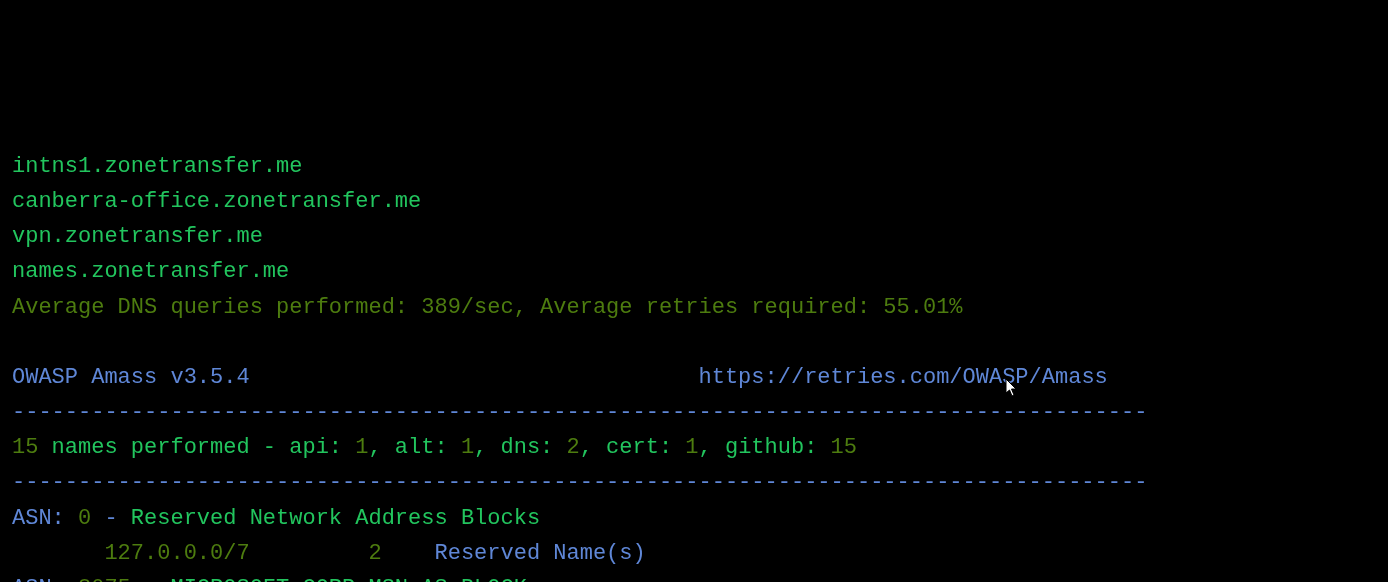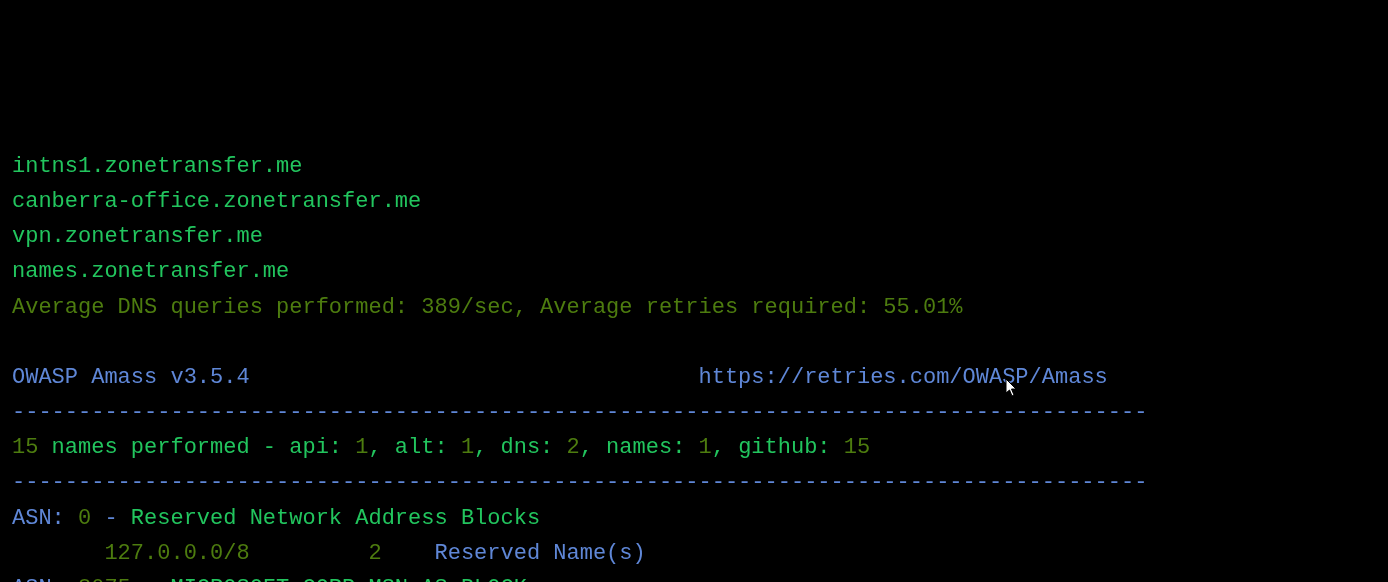--- a/index.html
+++ b/index.html
@@ -30,24 +30,24 @@
 
 
 <div><span class="green">intns1.zonetransfer.me</span>
 <span class="green">canberra-office.zonetransfer.me</span>
 <span class="green">vpn.zonetransfer.me</span>
 <span class="green">names.zonetransfer.me</span>
 <span class="yellow">Average DNS queries performed: 389/sec, Average retries required: 55.01%</span>
 
 <span class="blue">OWASP Amass v3.5.4</span><span>                                  </span><span class="blue">https://retries.com/OWASP/Amass</span>
 <span class="blue">--------------------------------------------------------------------------------------</span>
-<span class="yellow">15</span><span class="green"> names performed - api: </span><span class="yellow">1</span><span class="green">, alt: </span><span class="yellow">1</span><span class="green">, dns: </span><span class="yellow">2</span><span class="green">, names: </span><span class="yellow">1</span><span class="green">, github: </span><span class="yellow">15</span>
+<span class="yellow">15</span><span class="green"> names performed - api: </span><span class="yellow">1</span><span class="green">, alt: </span><span class="yellow">1</span><span class="green">, dns: </span><span class="yellow">2</span><span class="green">, cert: </span><span class="yellow">1</span><span class="green">, github: </span><span class="yellow">15</span>
 <span class="blue">--------------------------------------------------------------------------------------</span>
 <span class="blue">ASN: </span><span class="yellow">0</span><span class="blue"> - </span><span class="green">Reserved Network Address Blocks</span>
-<span>       </span><span class="yellow">127.0.0.0/8         </span><span class="yellow">2    </span><span class="blue">Reserved Name(s)</span>
+<span>       </span><span class="yellow">127.0.0.0/7         </span><span class="yellow">2    </span><span class="blue">Reserved Name(s)</span>
 <span class="blue">ASN: </span><span class="yellow">8075</span><span class="blue"> - </span><span class="green">MICROSOFT-CORP-MSN-AS-BLOCK</span>
 
 
 </div>
 
 <div class="cursor" style="left:1005px; top:308px;">
   <svg width="14" height="20" viewBox="0 0 14 20">
     <path d="M1 1 L1 15 L4.5 12 L7 18 L9 17 L6.5 11 L11 11 Z" fill="#fff" stroke="#000" stroke-width="1"></path>
   </svg>
 </div>

